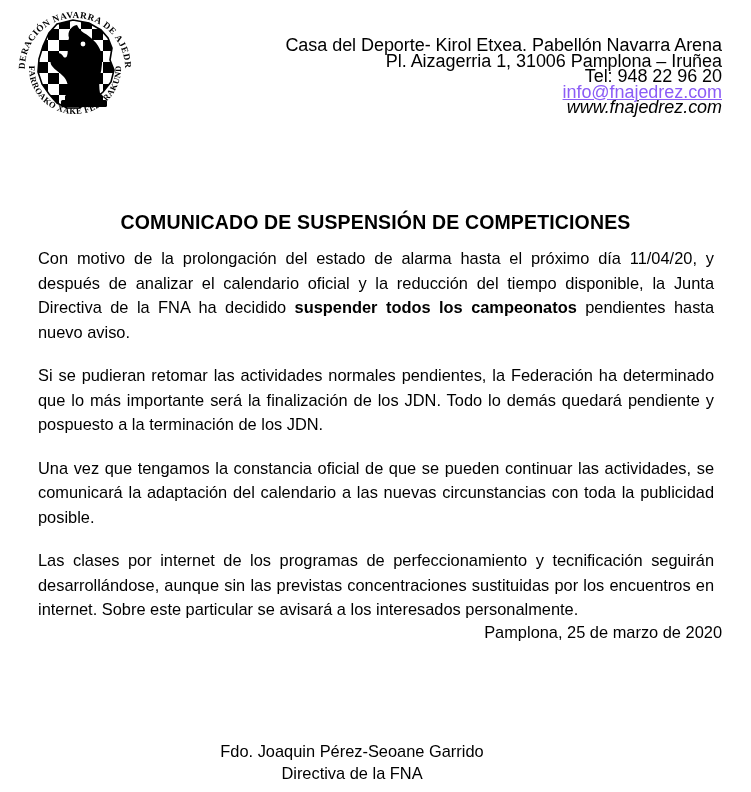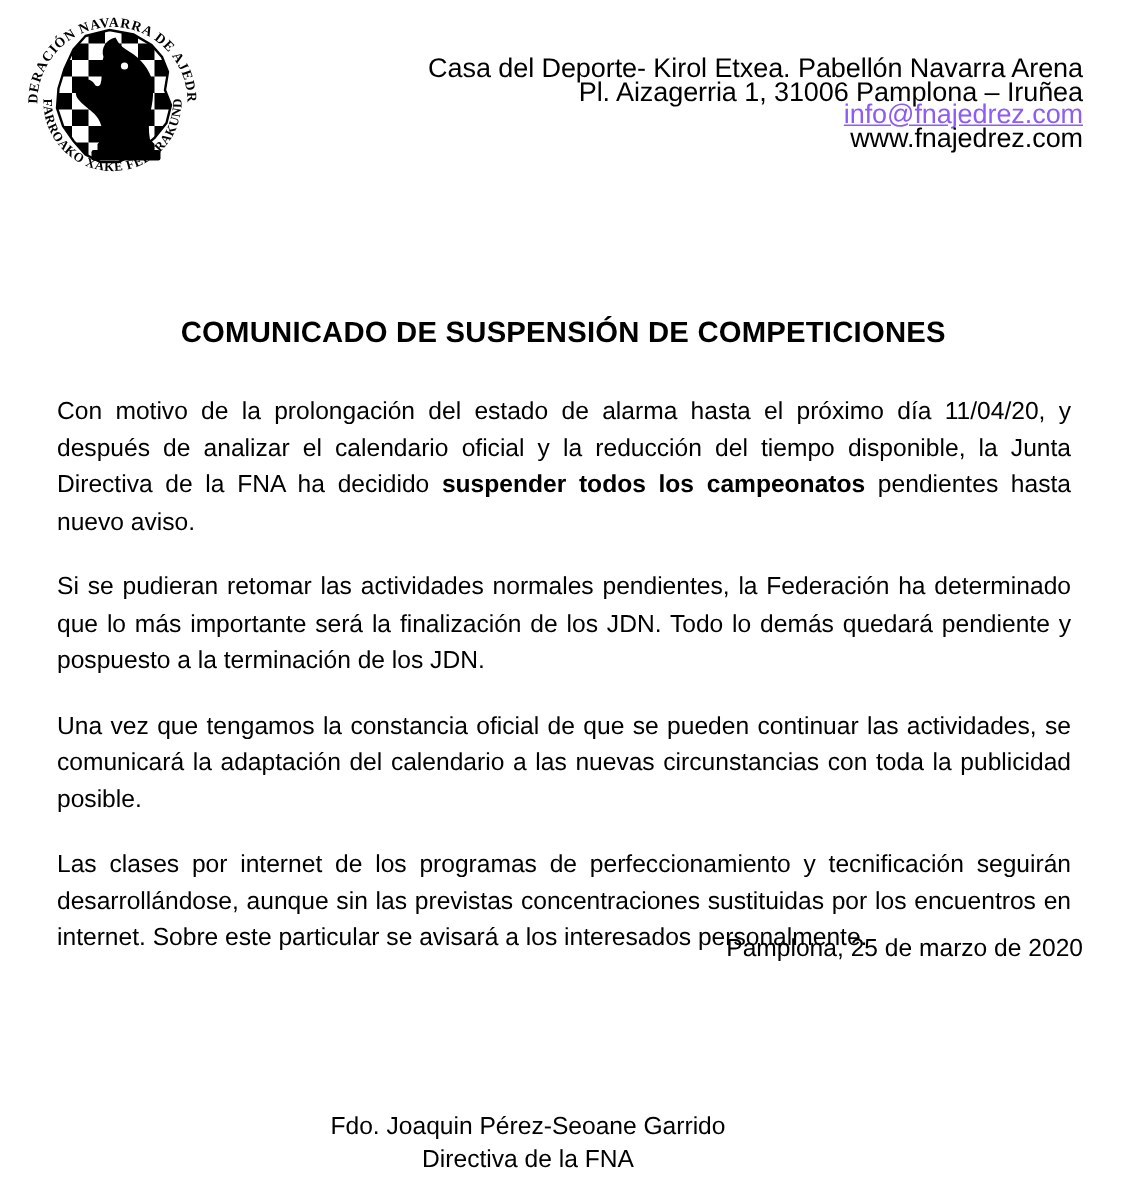--- a/index.html
+++ b/index.html
@@ -64,41 +64,42 @@
   }
   .address-block .link {
     color: #8b5cf6;
     text-decoration: underline;
     text-underline-offset: 1px;
     cursor: pointer;
   }
   .address-block .weblink {
     color: #000000;
     text-decoration: none;
+    font-style: italic;
   }
 
   
   .doc-title {
     position: absolute;
     left: 0;
     right: 0;
     top: 198px;
     text-align: center;
     font-family: "Liberation Sans", sans-serif;
     font-weight: bold;
     font-size: 19.5px;
     letter-spacing: 0.15px;
     color: #000000;
   }
 
   
   .body-copy {
     position: absolute;
     left: 38px;
-    top: 262px;
+    top: 246px;
     width: 676px;
   }
   .body-copy p {
     margin: 0 0 19px 0;
     font-family: "Liberation Sans", sans-serif;
     font-size: 16.4px;
     line-height: 24.5px;
     text-align: justify;
     text-justify: inter-word;
     color: #000000;
@@ -225,20 +226,21 @@
                    C57,49 57,45 56,41 Z" fill="#000000"></path>
           <circle cx="72" cy="40" r="2.4" fill="#ffffff"></circle>
           <rect x="50" y="96" width="46" height="7" rx="1.5" fill="#000000"></rect>
         </g>
       </svg>
     </div>
 
     <div class="address-block">
       <span class="line">Casa del Deporte- Kirol Etxea. Pabellón Navarra Arena</span>
       <span class="line">Pl. Aizagerria 1, 31006 Pamplona – Iruñea</span>
+      <span class="line">Tel: 948 22 96 20</span>
       <span class="line"><a class="link" href="#">info@fnajedrez.com</a></span>
       <span class="line"><span class="weblink">www.fnajedrez.com</span></span>
     </div>
 
   </div>
 
   <h1 class="doc-title">COMUNICADO DE SUSPENSIÓN DE COMPETICIONES</h1>
 
   <div class="body-copy">
 

